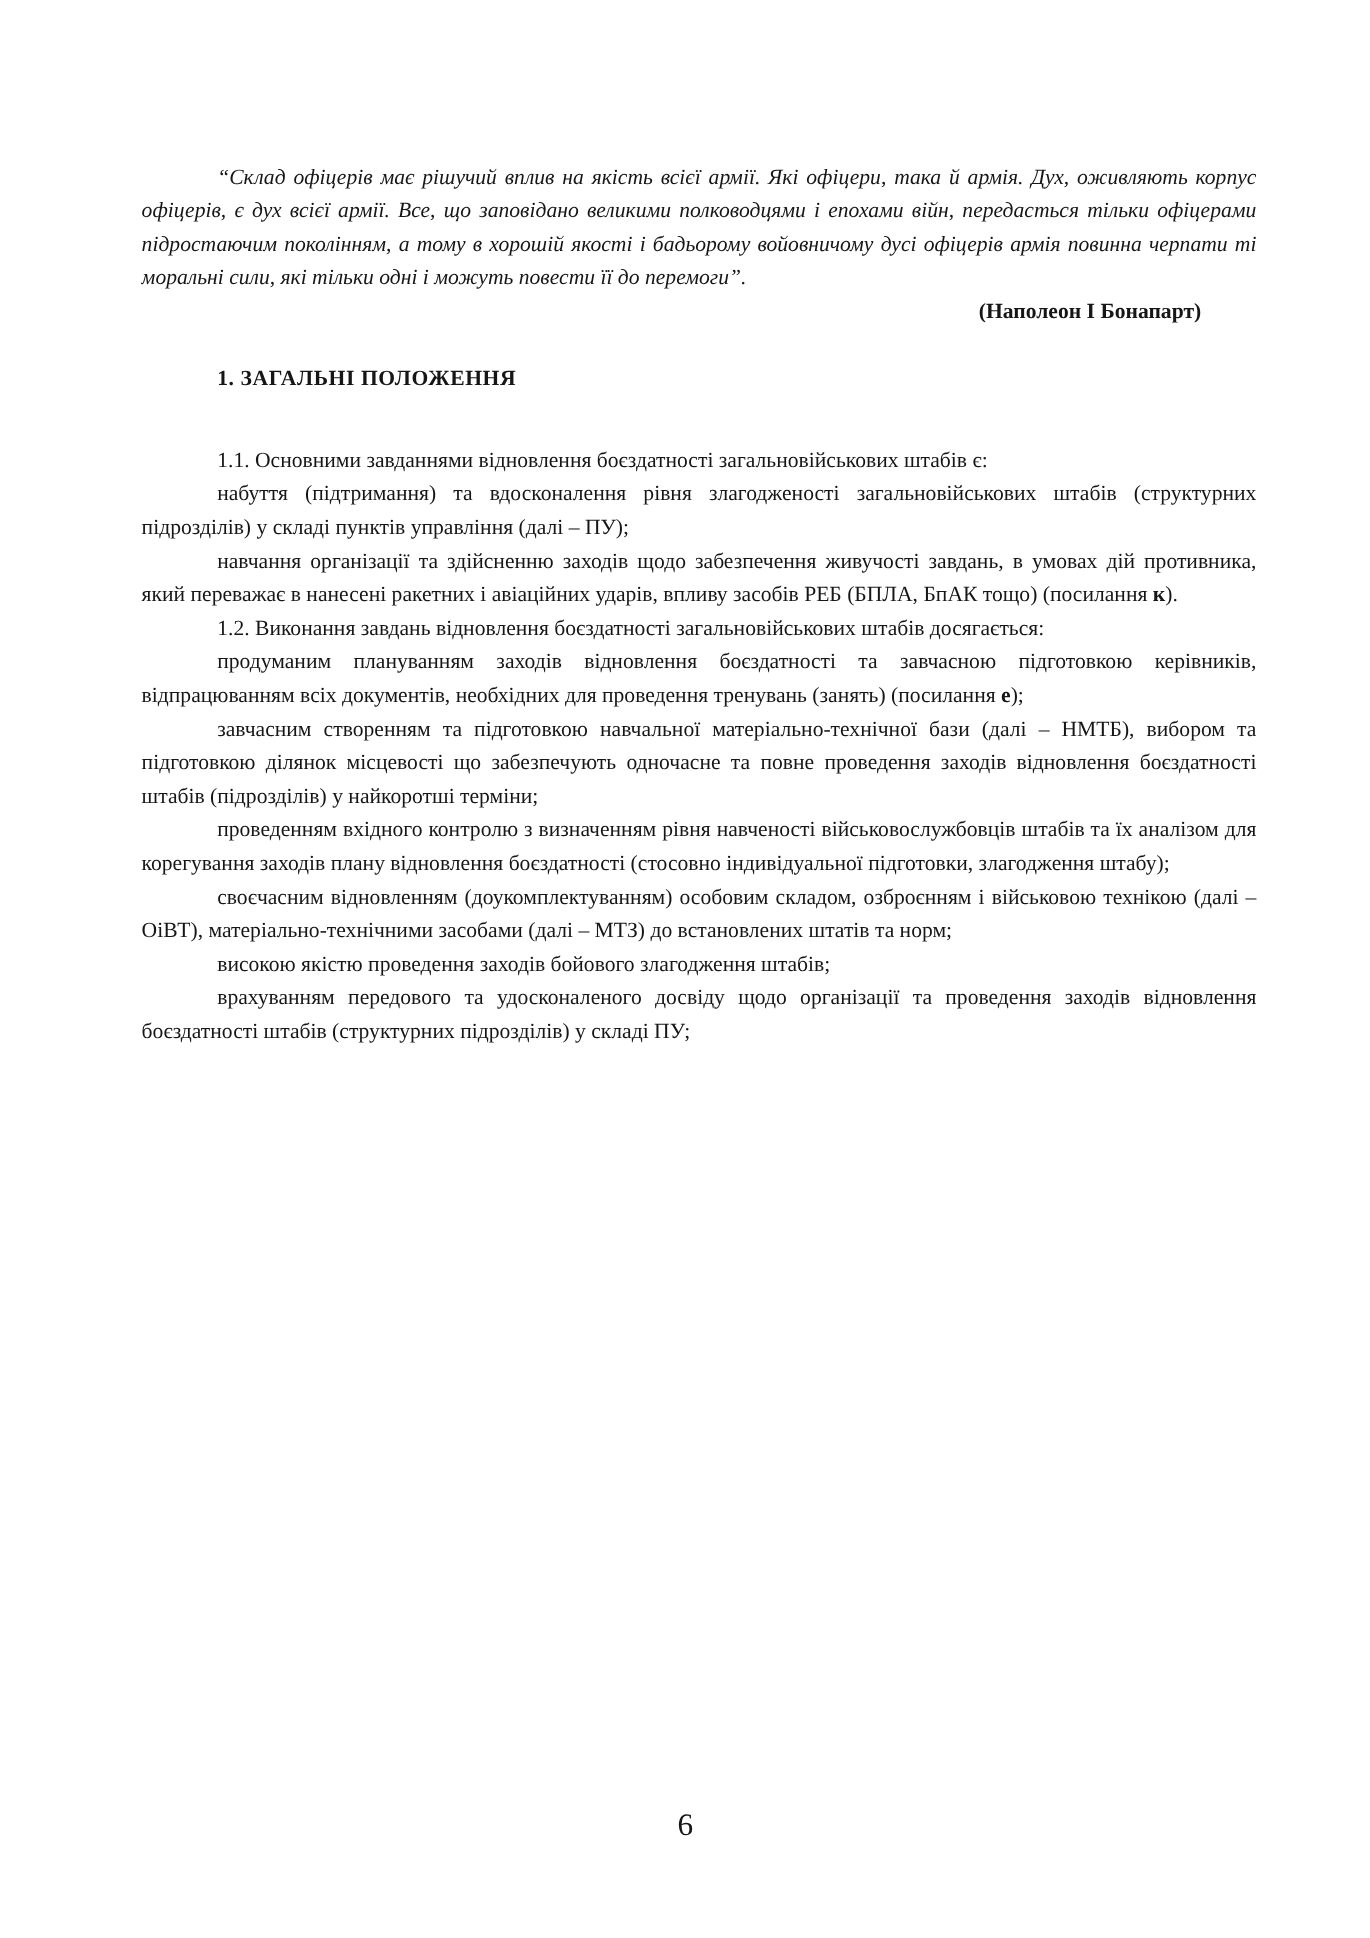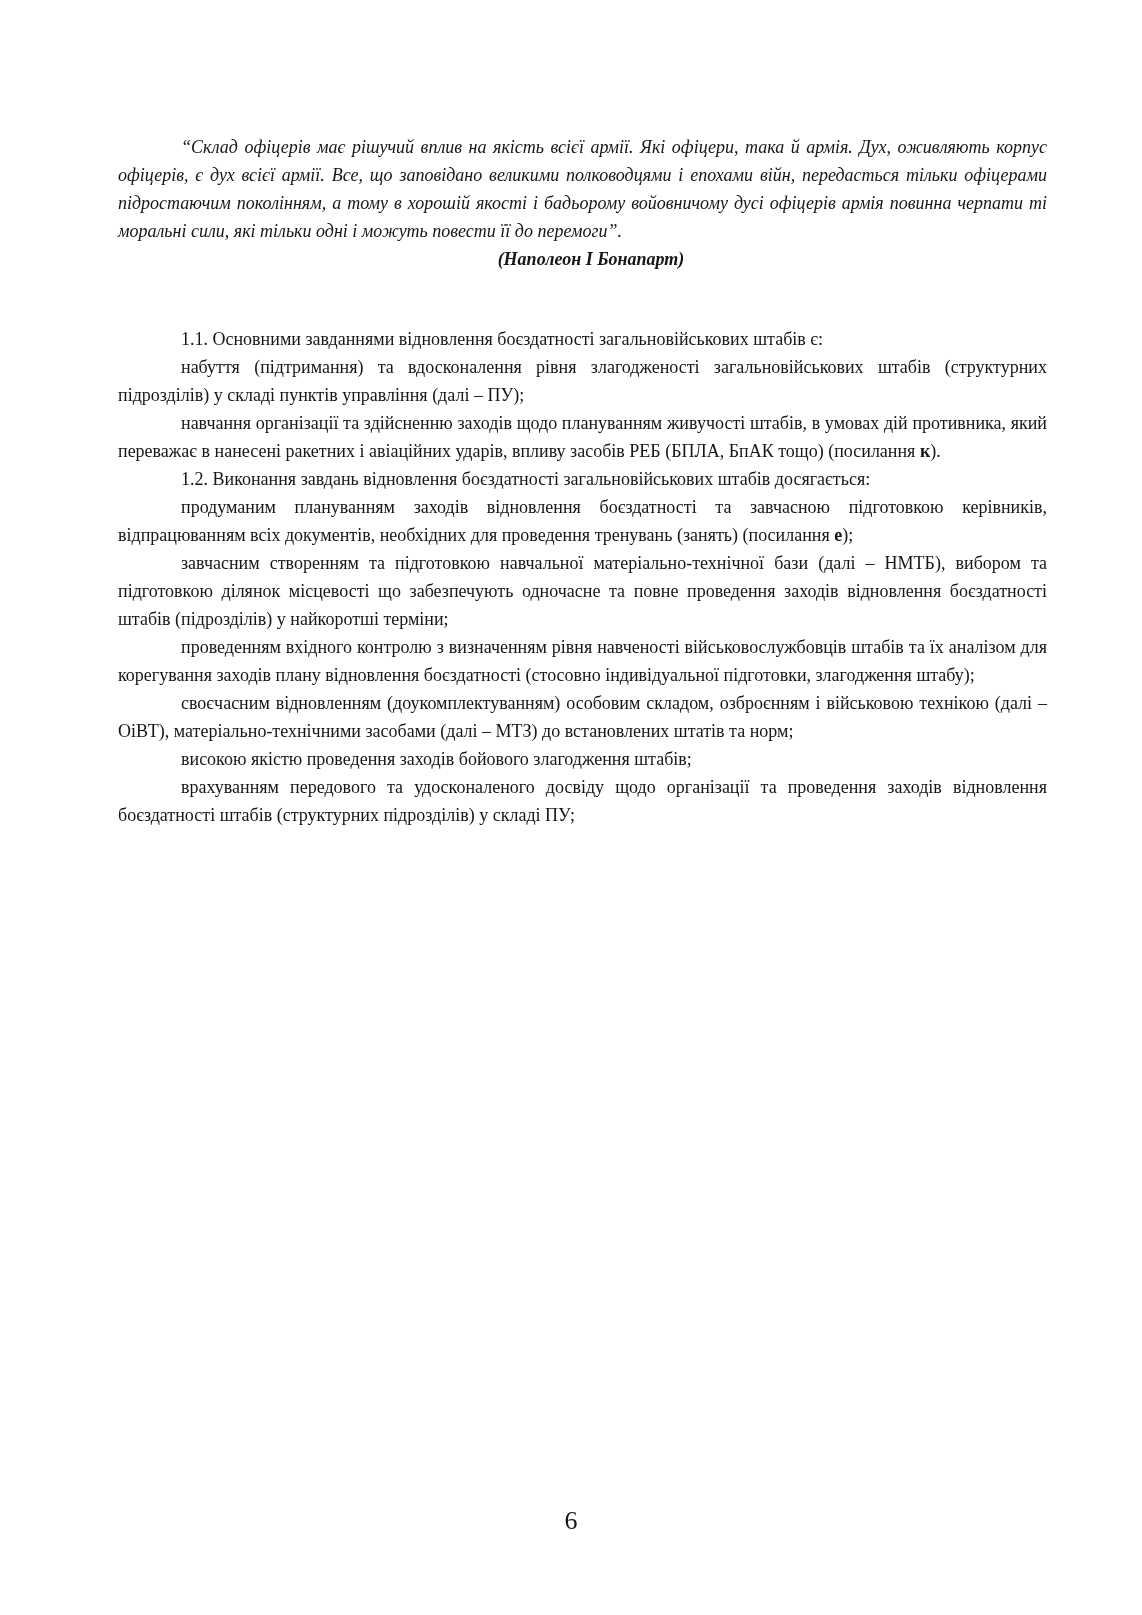--- a/index.html
+++ b/index.html
@@ -26,33 +26,32 @@
     text-align: justify;
   }
   .content p {
     margin: 0;
     text-indent: 63px;
   }
   .epigraph {
     font-style: italic;
   }
   .attribution {
-    text-align: center;
+    text-align: right;
     font-weight: bold;
-    font-style: italic;
     text-indent: 0;
     padding-right: 46px;
   }
   .heading {
     font-weight: bold;
     margin-top: 28px !important;
     letter-spacing: 0.5px;
   }
   .paras p:first-child {
-    margin-top: 52px;
+    margin-top: 40px;
   }
   .paras p.gap {
   }
   .bold {
     font-weight: bold;
   }
   .page-number {
     position: absolute;
     top: 1506px;
     left: 0;
@@ -62,24 +61,25 @@
     line-height: 30px;
   }
 </style>
 </head>
 <body>
 
 <div class="page">
   <div class="content">
     <p class="epigraph">“Склад офіцерів має рішучий вплив на якість всієї армії. Які офіцери, така й армія. Дух, оживляють корпус офіцерів, є дух всієї армії. Все, що заповідано великими полководцями і епохами війн, передасться тільки офіцерами підростаючим поколінням, а тому в хорошій якості і бадьорому войовничому дусі офіцерів армія повинна черпати ті моральні сили, які тільки одні і можуть повести її до перемоги”.</p>
     <p class="attribution">(Наполеон І Бонапарт)</p>
+    <p class="heading">1. ЗАГАЛЬНІ ПОЛОЖЕННЯ</p>
     <div class="paras">
         <p><span>1.1. Основними завданнями відновлення боєздатності загальновійськових штабів є:</span></p>
         <p><span>набуття (підтримання) та вдосконалення рівня злагодженості загальновійськових штабів (структурних підрозділів) у складі пунктів управління (далі – ПУ);</span></p>
-        <p><span>навчання організації та здійсненню заходів щодо плануванням живучості штабів, в умовах дій противника, який переважає в нанесені ракетних і авіаційних ударів, впливу засобів РЕБ (БПЛА, БпАК тощо) (посилання </span><span class="bold">к</span><span>).</span></p>
+        <p><span>навчання організації та здійсненню заходів щодо забезпечення живучості завдань, в умовах дій противника, який переважає в нанесені ракетних і авіаційних ударів, впливу засобів РЕБ (БПЛА, БпАК тощо) (посилання </span><span class="bold">к</span><span>).</span></p>
         <p class="gap"><span>1.2. Виконання завдань відновлення боєздатності загальновійськових штабів досягається:</span></p>
         <p><span>продуманим плануванням заходів відновлення боєздатності та завчасною підготовкою керівників, відпрацюванням всіх документів, необхідних для проведення тренувань (занять) (посилання </span><span class="bold">е</span><span>);</span></p>
         <p><span>завчасним створенням та підготовкою навчальної матеріально-технічної бази (далі – НМТБ), вибором та підготовкою ділянок місцевості що забезпечують одночасне та повне проведення заходів відновлення боєздатності штабів (підрозділів) у найкоротші терміни;</span></p>
         <p><span>проведенням вхідного контролю з визначенням рівня навченості військовослужбовців штабів та їх аналізом для корегування заходів плану відновлення боєздатності (стосовно індивідуальної підготовки, злагодження штабу);</span></p>
         <p><span>своєчасним відновленням (доукомплектуванням) особовим складом, озброєнням і військовою технікою (далі – ОіВТ), матеріально-технічними засобами (далі – МТЗ) до встановлених штатів та норм;</span></p>
         <p><span>високою якістю проведення заходів бойового злагодження штабів;</span></p>
         <p><span>врахуванням передового та удосконаленого досвіду щодо організації та проведення заходів відновлення боєздатності штабів (структурних підрозділів) у складі ПУ;</span></p>
       </div>
   </div>
   <div class="page-number">6</div>

